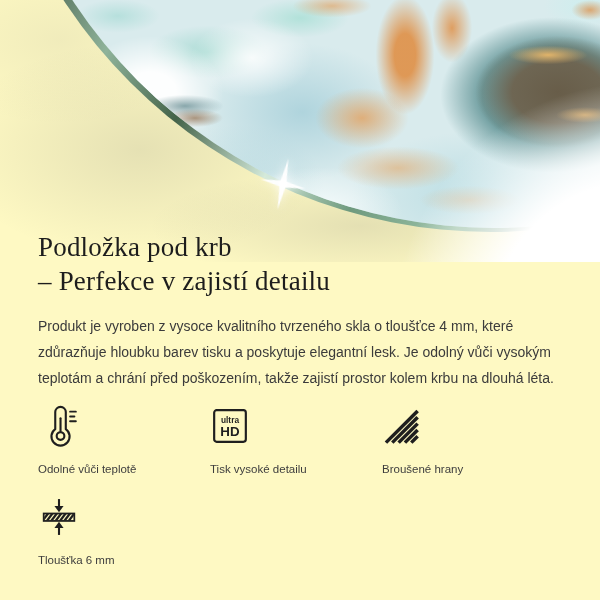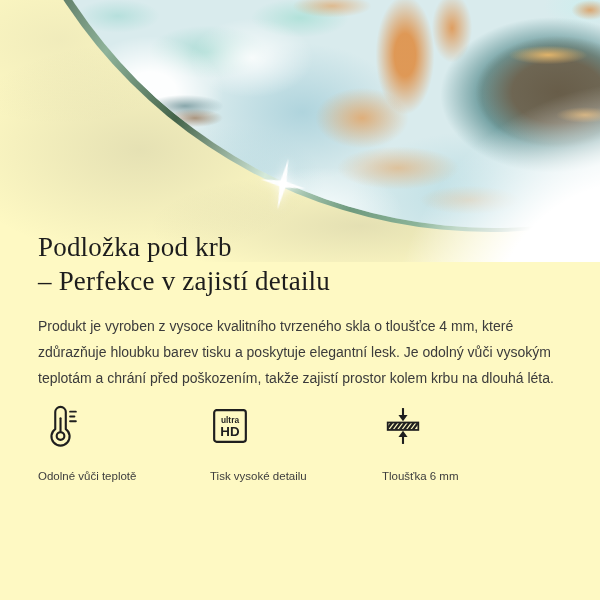--- a/index.html
+++ b/index.html
@@ -58,21 +58,21 @@
   h1.title{margin:0;font-family:"Liberation Serif","DejaVu Serif",serif;font-weight:400;
            font-size:27px;line-height:34px;color:#1d1d1d;letter-spacing:.2px;}
   h1.title .line{display:block;}
   p.desc{margin:15px 0 0 0;max-width:540px;font-size:14px;line-height:26px;color:#3b3b3b;}
 
   
   .features{margin-top:12px;display:grid;grid-template-columns:repeat(3,1fr);
             row-gap:18px;padding-right:16px;}
   .feature{display:flex;flex-direction:column;align-items:flex-start;}
   .icon-box{height:46px;display:flex;align-items:center;justify-content:center;}
-  .feature .label{margin-top:20px;font-size:11.5px;line-height:14px;color:#3d3d3d;text-align:center;}
+  .feature .label{margin-top:13px;font-size:11.5px;line-height:14px;color:#3d3d3d;text-align:center;}
   .ic{stroke:#1f1f1f;fill:none;stroke-width:2.2;}
 </style>
 </head>
 <body>
 
 <div class="page">
 
   <div class="hero">
     <div class="layer disc-shadow"></div>
     <div class="layer disc-edge"></div>
@@ -115,20 +115,32 @@
             <rect x="5" y="5" width="38" height="38" rx="3" fill="none" stroke="#1f1f1f" stroke-width="2.6"></rect>
             <text x="24" y="20" text-anchor="middle" font-size="10" font-weight="bold" font-family="Liberation Sans, sans-serif" fill="#1f1f1f">ultra</text>
             <text x="24" y="36.5" text-anchor="middle" font-size="16" font-weight="bold" font-family="Liberation Sans, sans-serif" fill="#1f1f1f">HD</text>
           </svg>
         </div>
         <div class="label">Tisk vysoké detailu</div>
       </div>
 
 
 
+      <div class="feature">
+        <div class="icon-box">
+          <svg width="38" height="38" viewBox="0 0 48 48" stroke="#1f1f1f" stroke-width="4.4">
+            <line x1="5" y1="45" x2="45" y2="5"></line>
+            <line x1="13" y1="45" x2="45" y2="13"></line>
+            <line x1="21" y1="45" x2="45" y2="21"></line>
+            <line x1="29" y1="45" x2="45" y2="29"></line>
+            <line x1="37" y1="45" x2="45" y2="37"></line>
+          </svg>
+        </div>
+        <div class="label">Broušené hrany</div>
+      </div>
 
       <div class="feature">
         <div class="icon-box">
           <svg width="42" height="42" viewBox="0 0 48 48">
             <defs>
                 <clipPath id="barclip">
                   <rect x="7" y="20.5" width="34" height="7.5"></rect>
                 </clipPath>
               </defs>
             <rect x="6.5" y="20" width="35" height="8.5" fill="none" stroke="#1f1f1f" stroke-width="2"></rect>

